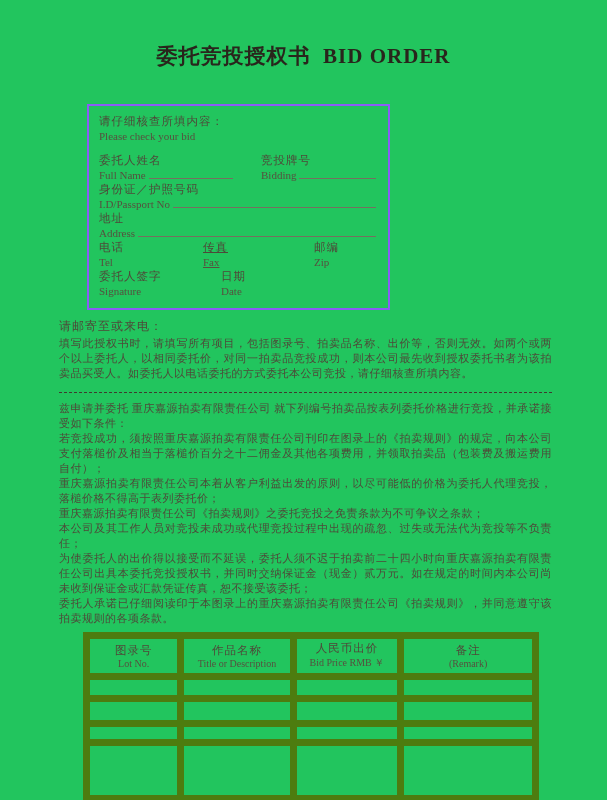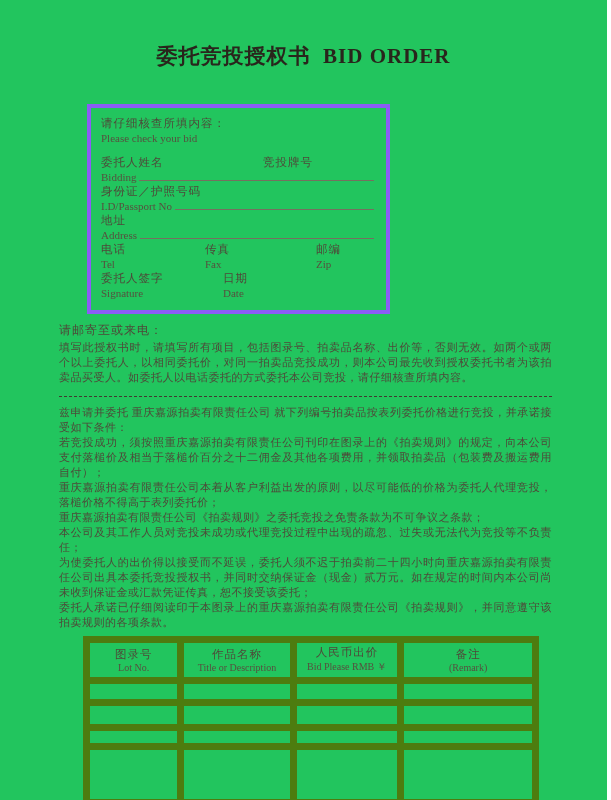--- a/index.html
+++ b/index.html
@@ -25,39 +25,39 @@
     margin:0 59px;
     width:493px;
   }
 
   
   .check-box {
     box-sizing:border-box;
     margin-top:34px;
     margin-left:28px;
     width:303px;
-    border:4px solid #8b5cf6;
+    border:2px solid #8b5cf6;
     padding:8px 12px 10px 10px;
     font-size:11px;
   }
   .check-box .row { line-height:14.5px; white-space:nowrap; }
   .check-box .flex { display:flex;gap:16px; }
   .check-box .spacer { height:10px; }
   .cn { font-size:11.5px; letter-spacing:1px; }
   .en { font-size:11px; color:#56513f; }
   .blank {
     display:inline-block;
     border-bottom:1px solid #75705f;
     height:10px;
     vertical-align:baseline;
   }
   .col-a { width:146px; flex:0 0 146px; }
   .col-b { flex:1; }
   .t-a { width:88px; flex:0 0 88px; }
-  .t-b { width:77px; flex:0 0 77px; }
+  .t-b { width:77px; flex:0 0 77px;text-decoration:underline; }
   .t-c { flex:1;padding-left:18px; }
   .grow { flex:1; }
 
   
   .mail-heading { margin-top:9px; font-size:12px; letter-spacing:1px; line-height:15px; }
   .mail-lines { margin-top:13px; font-size:11.5px; letter-spacing:1px; }
   .mail-lines div { line-height:16.5px; }
   .notice-body {
     margin-top:2px;
     font-size:11px;
@@ -111,20 +111,21 @@
     <div class="check-box">
       <div class="row cn">请仔细核查所填内容：</div>
       <div class="row en">Please check your bid</div>
       <div class="spacer"></div>
 
       <div class="row flex">
         <span class="cn col-a">委托人姓名</span>
         <span class="cn col-b">竞投牌号</span>
       </div>
       <div class="row flex">
+        <span class="en col-a"><span>Full Name</span> <span class="blank" style="width:84px"></span></span>
         <span class="en col-b" style="display:flex"><span>Bidding</span>&nbsp;<span class="blank grow"></span></span>
       </div>
 
       <div class="row cn">身份证／护照号码</div>
       <div class="row en" style="display:flex"><span>I.D/Passport No</span>&nbsp;<span class="blank grow"></span></div>
 
       <div class="row cn">地址</div>
       <div class="row en" style="display:flex"><span>Address</span>&nbsp;<span class="blank grow"></span></div>
 
       <div class="row flex">
@@ -176,21 +177,21 @@
           <th>
             <span class="h-cn">图录号</span>
             <span class="h-en">Lot No.</span>
           </th>
           <th>
             <span class="h-cn">作品名称</span>
             <span class="h-en">Title or Description</span>
           </th>
           <th>
             <span class="h-cn">人民币出价</span>
-            <span class="h-en">Bid Please RMB ￥</span>
+            <span class="h-en">Bid Price RMB ￥</span>
           </th>
           <th>
             <span class="h-cn">备注</span>
             <span class="h-en">(Remark)</span>
           </th>
         </tr>
       </thead>
       <tbody>
         <tr class="r1">
             <td></td>

